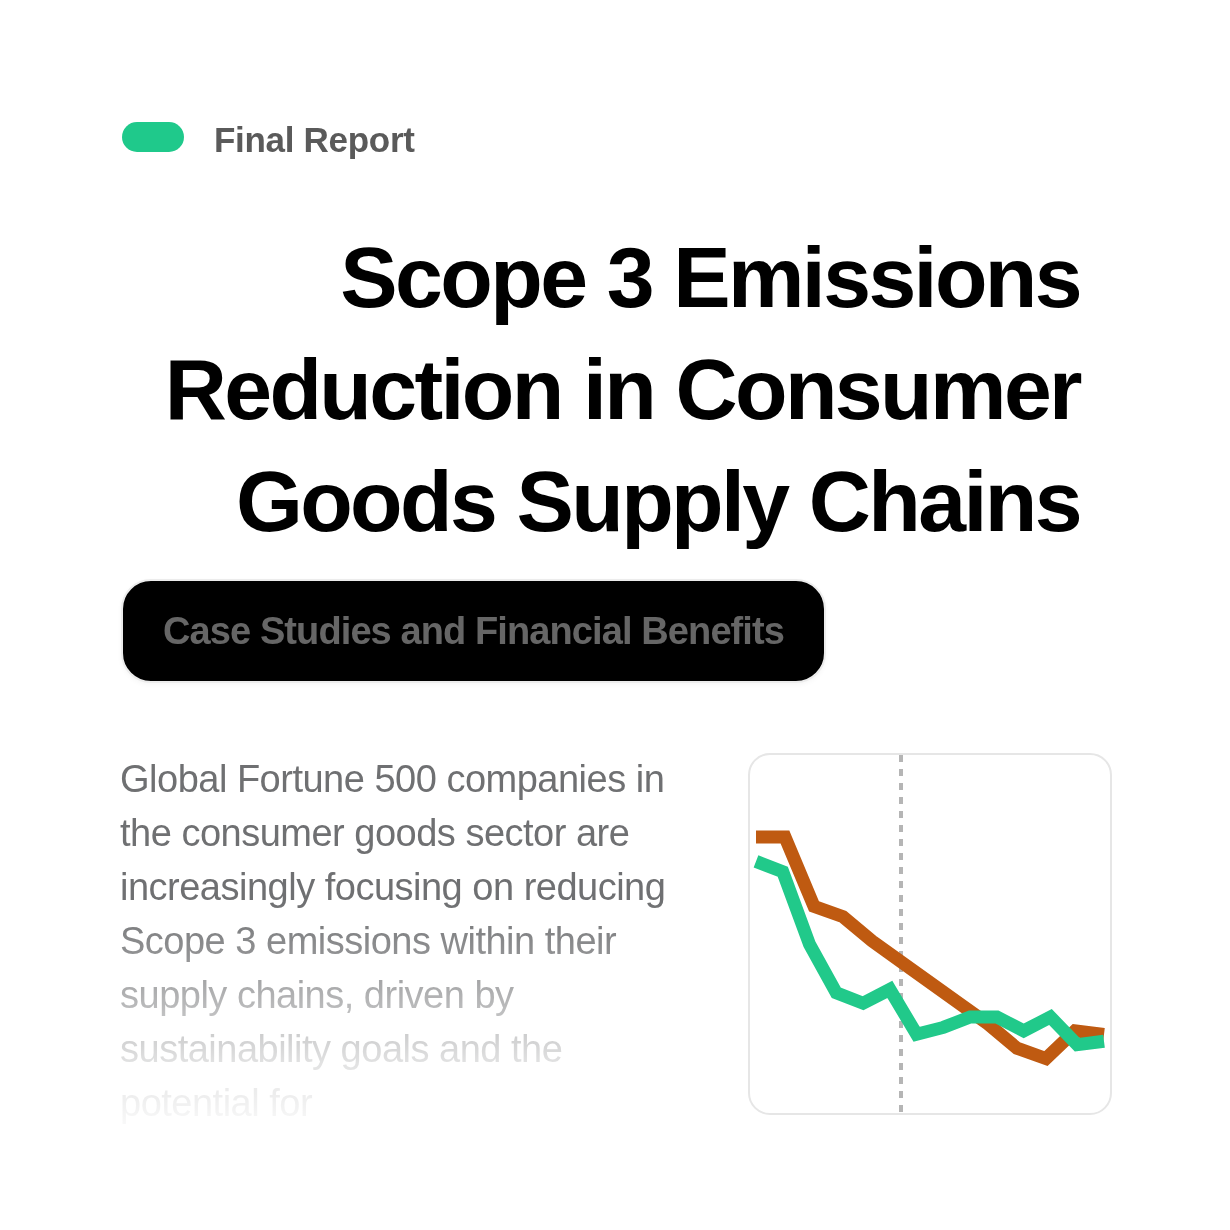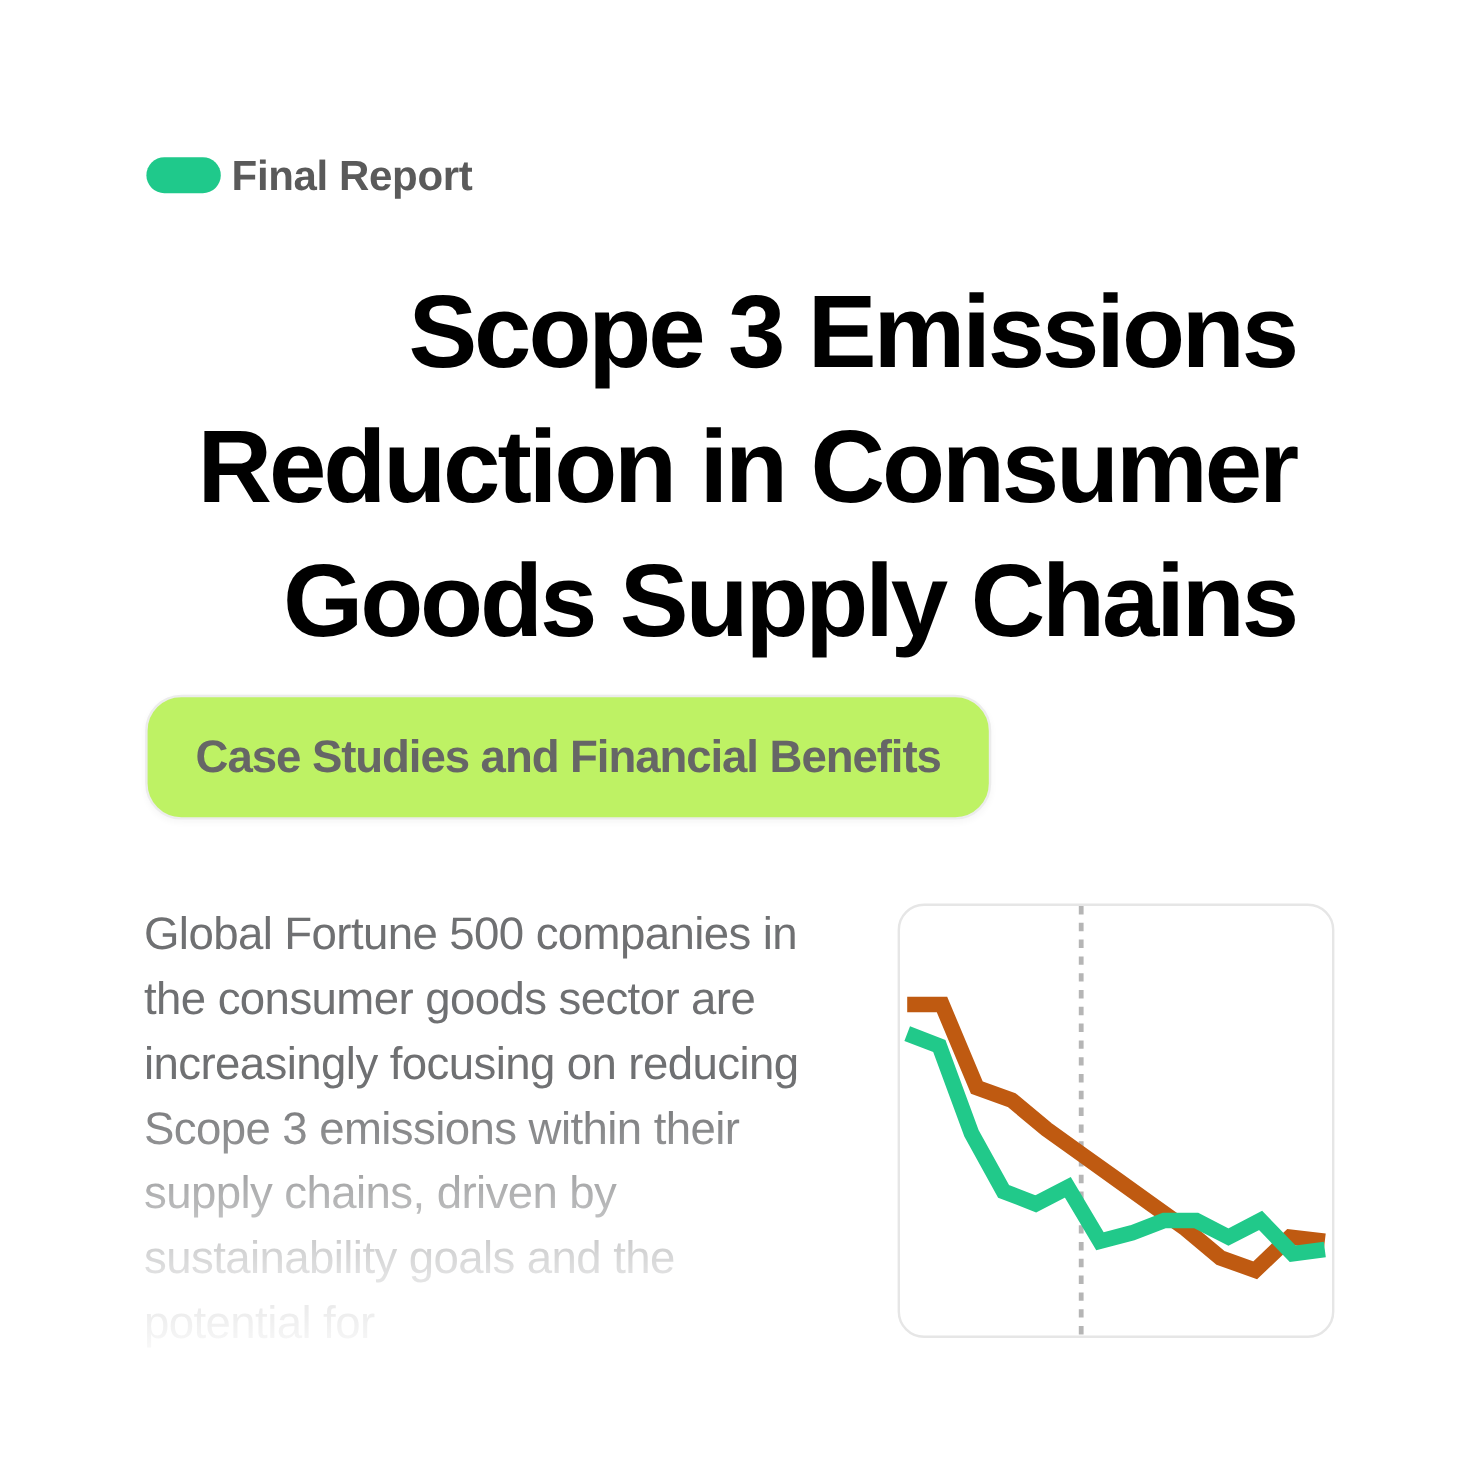--- a/index.html
+++ b/index.html
@@ -23,22 +23,21 @@
     background: #ffffff;
     box-sizing: border-box;
   }
 
   
   .eyebrow-row {
     position: absolute;
     left: 122px;
     top: 122px;
     display: flex;
-    align-items: center;
-    gap: 9px;
+    gap: 30px;
     height: 48px;
   }
   .eyebrow-pill {
     width: 62px;
     height: 30px;
     border-radius: 15px;
     background: #1fc98b;
     flex: 0 0 auto;
   }
   .eyebrow-label {
@@ -71,21 +70,21 @@
     position: absolute;
     left: 121px;
     top: 579px;
     height: 104px;
     box-sizing: border-box;
     display: inline-flex;
     align-items: center;
     padding: 0 40px;
     border: 2px solid #ececec;
     border-radius: 30px;
-    background: #bef264;
+    background: #000000;
     box-shadow: 0 2px 5px rgba(0,0,0,0.035);
   }
   .subtitle-pill-text {
     font-size: 38px;
     font-weight: 700;
     color: #666666;
     letter-spacing: -0.9px;
     line-height: 1;
     white-space: nowrap;
   }

